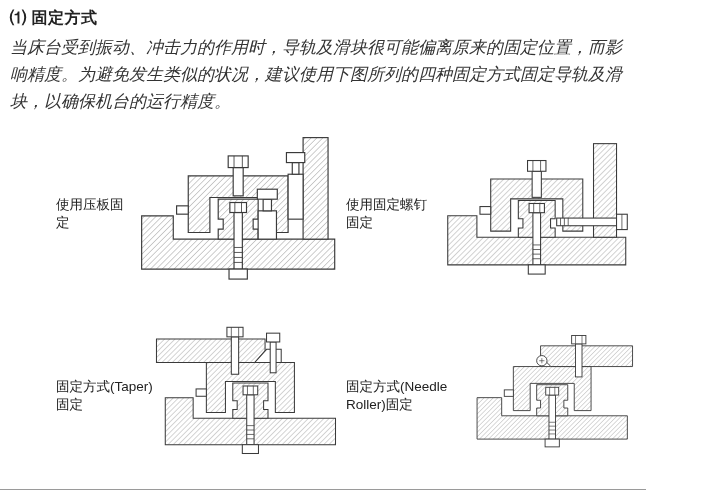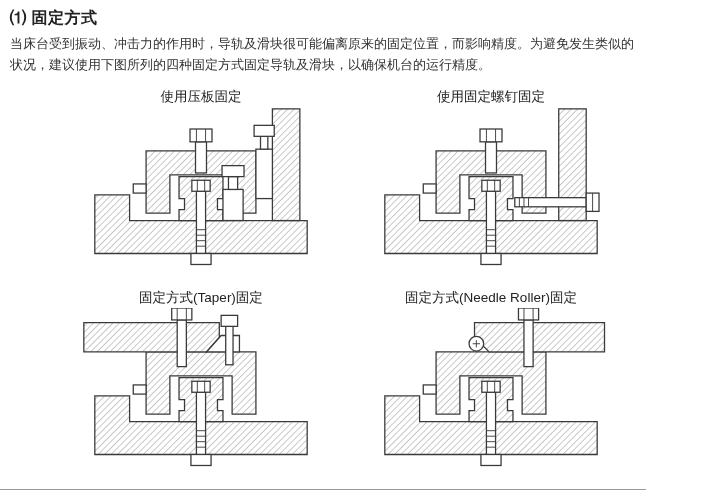--- a/index.html
+++ b/index.html
@@ -1,22 +1,22 @@
 <!DOCTYPE html>
 <html><head>
 <meta charset="utf-8">
 <style>
   html,body{margin:0;padding:0;background:#fff;}
   .page{width:646px;height:490px;box-sizing:border-box;padding:8px 10px 0 10px;
         font-family:"Liberation Sans","DejaVu Sans",sans-serif;color:#222;
         border-bottom:1px solid #9a9a9a;overflow:hidden;}
   .title{font-size:16px;font-weight:bold;margin:0 0 5px 0;letter-spacing:.5px;}
-  .para{font-size:13px;line-height:1.6;margin:0;color:#333;}
+  .para{font-size:17px;line-height:1.6;margin:0;color:#333;font-style:italic;}
   .figures{display:grid;grid-template-columns:1fr 1fr;padding-left:46px;margin-top:12px;row-gap:8px;}
-  figure{margin:0;display:flex;flex-direction:column;align-items:center;text-align:right;}
+  figure{margin:0;display:flex;flex-direction:row;align-items:center;}
   figcaption{font-size:13.5px;margin-bottom:1px;color:#222;}
   svg{display:block;}
   .w{fill:#fff;stroke:#3a3a3a;stroke-width:1.4;}
   .ln{stroke:#3a3a3a;stroke-width:1;fill:none;}
   .h{stroke:#3a3a3a;stroke-width:1.4;}
 </style>
 </head>
 <body>
 
 <div class="page">

